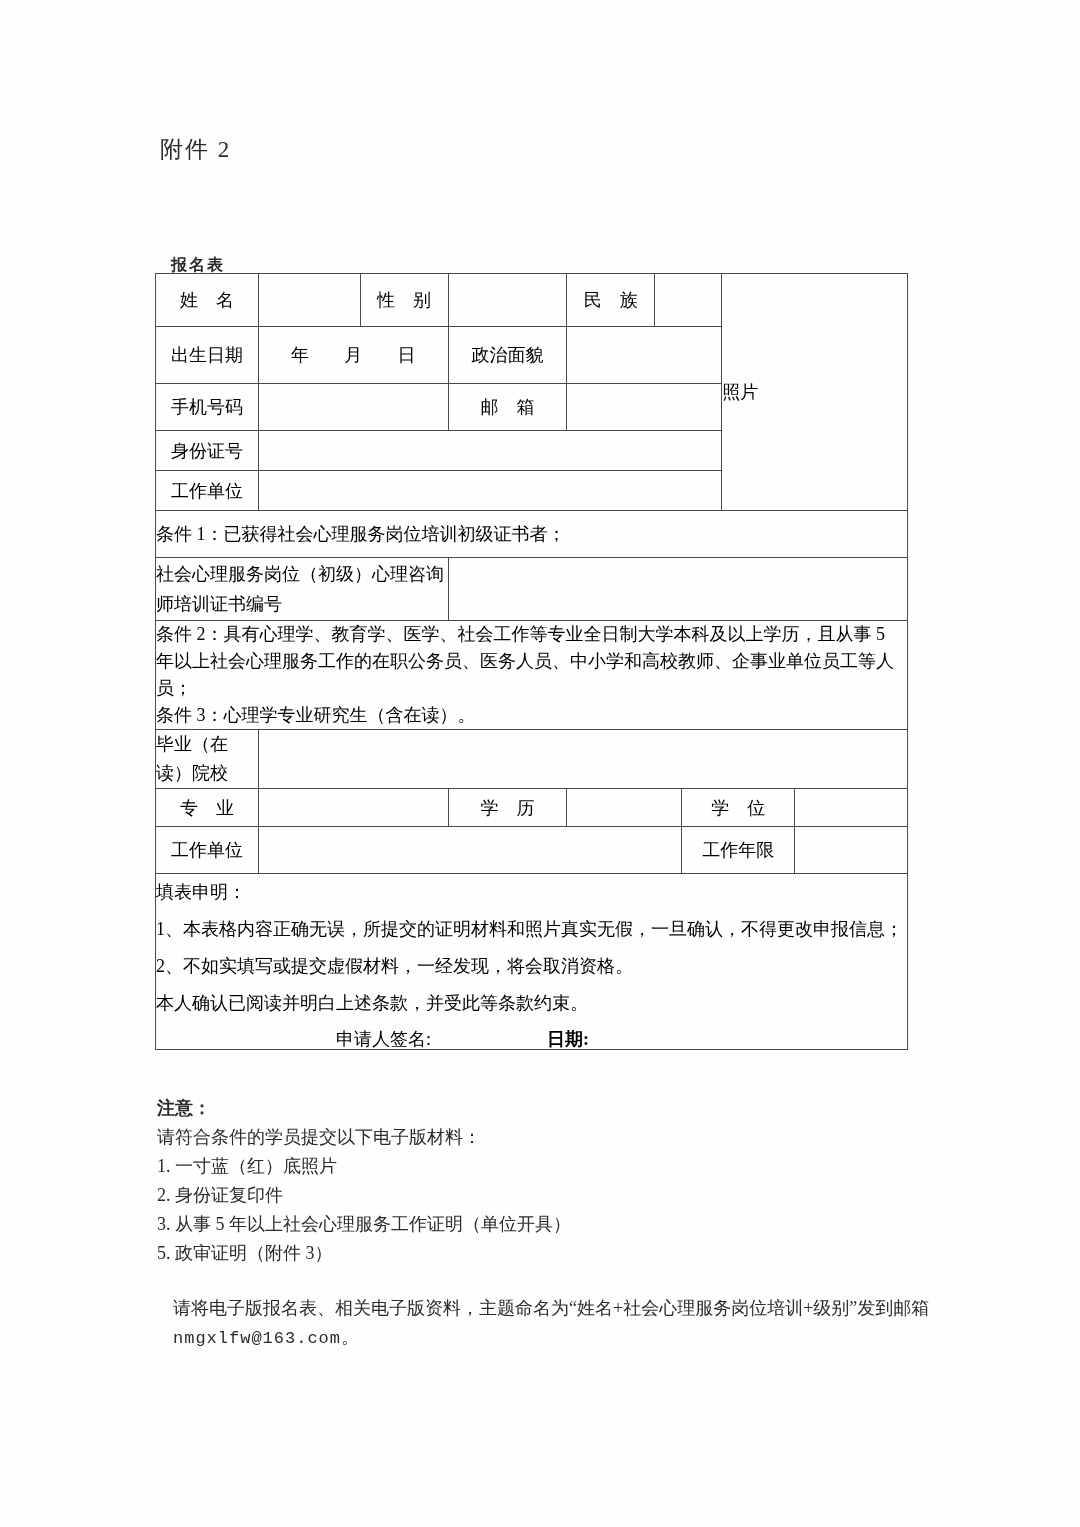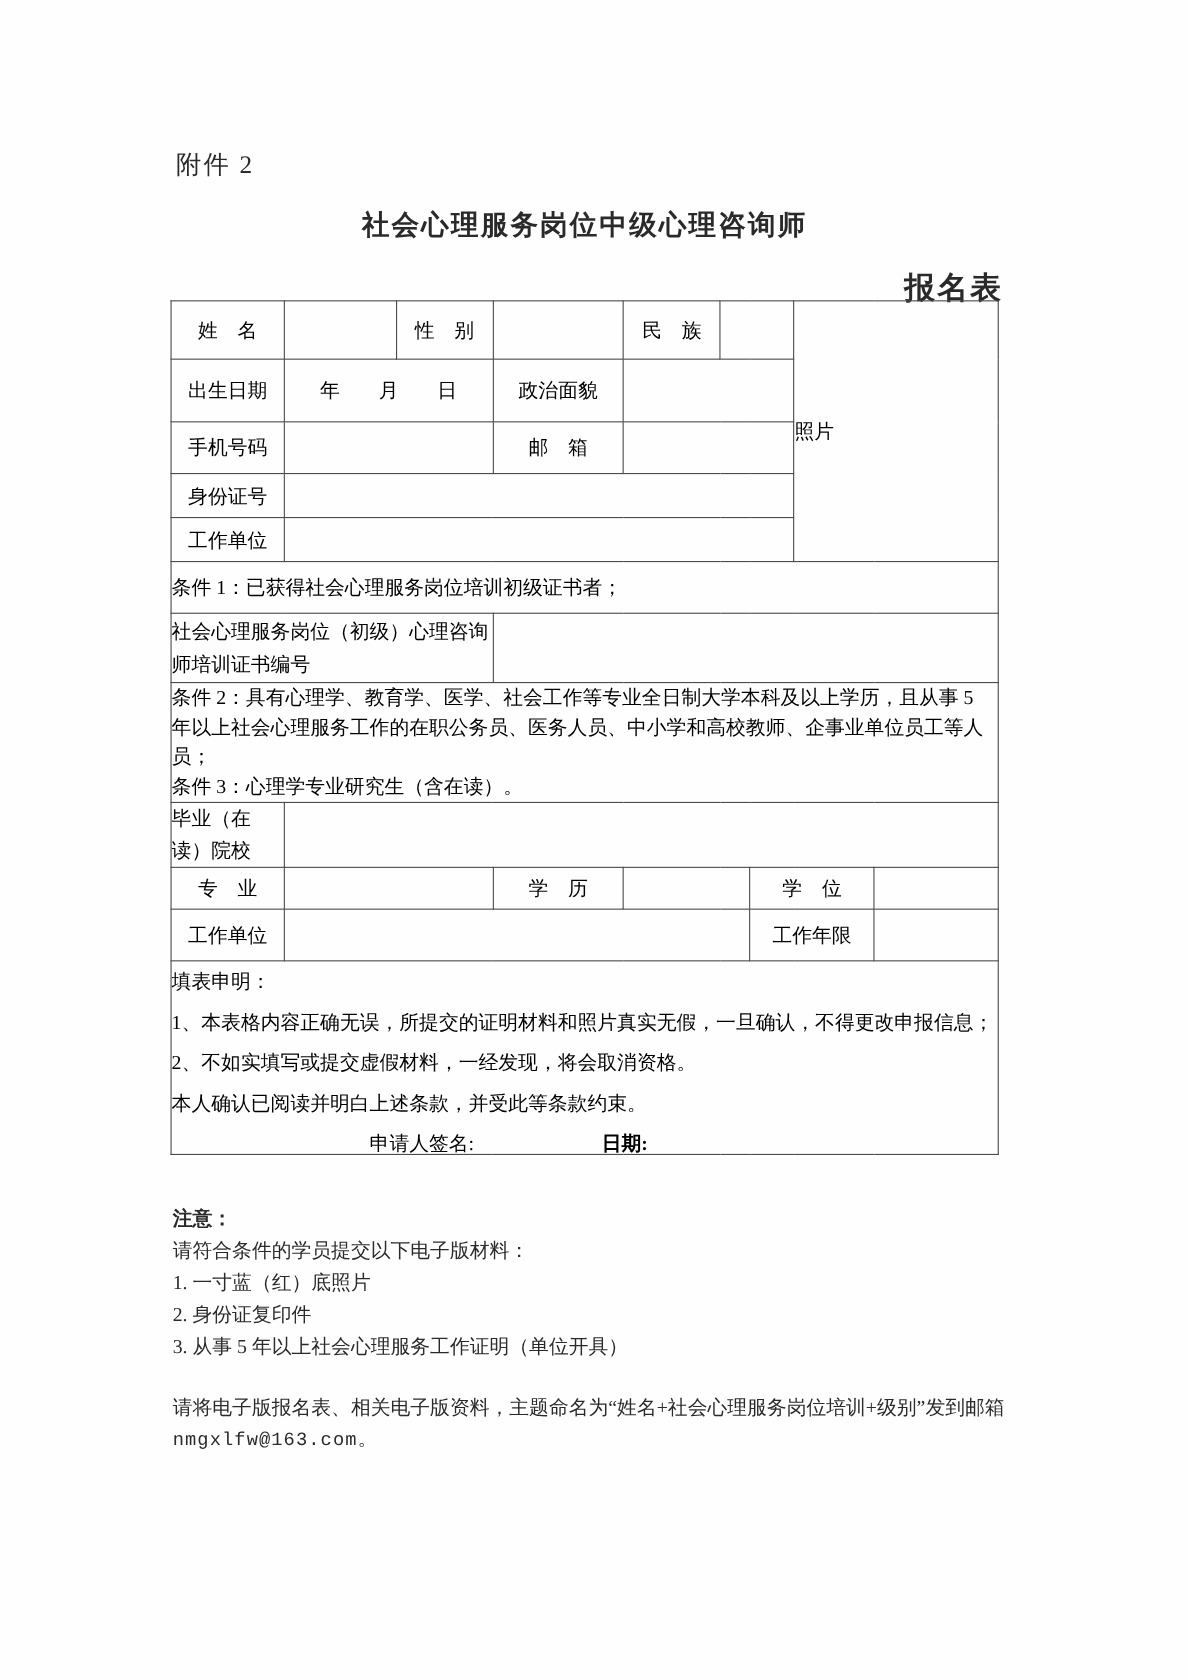--- a/index.html
+++ b/index.html
@@ -38,23 +38,23 @@
     text-align: center;
     font-size: 25px;
     font-weight: bold;
     letter-spacing: 2px;
   }
   .sub-title {
     position: absolute;
     left: 155px;
     top: 239px;
     width: 753px;
-    margin: 4px;
-    text-align: right;
-    font-size: 28px;
+    margin: 16px;
+    text-align: left;
+    font-size: 16px;
     font-weight: bold;
     letter-spacing: 2px;
   }
   table.form {
     position: absolute;
     left: 155px;
     top: 273px;
     width: 753px;
     border-collapse: collapse;
     table-layout: fixed;
@@ -105,35 +105,34 @@
   .notes {
     position: absolute;
     left: 157px;
     top: 1051px;
     width: 790px;
     font-size: 18px;
     line-height: 29px;
   }
   .notes-title { font-weight: bold; margin-top: 43px; }
   .notes-footer {
-    margin: 26px 0 0 0;
+    margin: 26px 0 0 16px;
   }
   .email {
     font-family: "Liberation Mono", "DejaVu Sans Mono", monospace;
     font-size: 17px;
     letter-spacing: 1px;
   }
 </style>
 </head>
 <body>
 
 <div class="page">
 
   <div class="attachment">附件 2</div>
-  <h1 class="main-title">社会心理服务岗位中级心理咨询师</h1>
   <h2 class="sub-title">报名表</h2>
 
   <table class="form">
     <colgroup>
       <col style="width:13.7%">
         <col style="width:13.5%">
         <col style="width:11.7%">
       <col style="width:15.8%">
         <col style="width:11.7%">
         <col style="width:3.6%">
@@ -236,16 +235,17 @@
     </tr>
   </tbody>
     </table>
 
   <div class="notes">
     <div class="notes-title">注意：</div>
     <div>请符合条件的学员提交以下电子版材料：</div>
     <div>1. 一寸蓝（红）底照片</div>
     <div>2. 身份证复印件</div>
     <div>3. 从事 5 年以上社会心理服务工作证明（单位开具）</div>
+    <div>5. 政审证明（附件 3）</div>
     <p class="notes-footer"><span>请将电子版报名表、相关电子版资料，主题命名为“姓名+社会心理服务岗位培训+级别”发到邮箱 </span><span class="email">nmgxlfw@163.com</span><span>。</span></p>
   </div>
 
 </div>
 
 </body></html>

